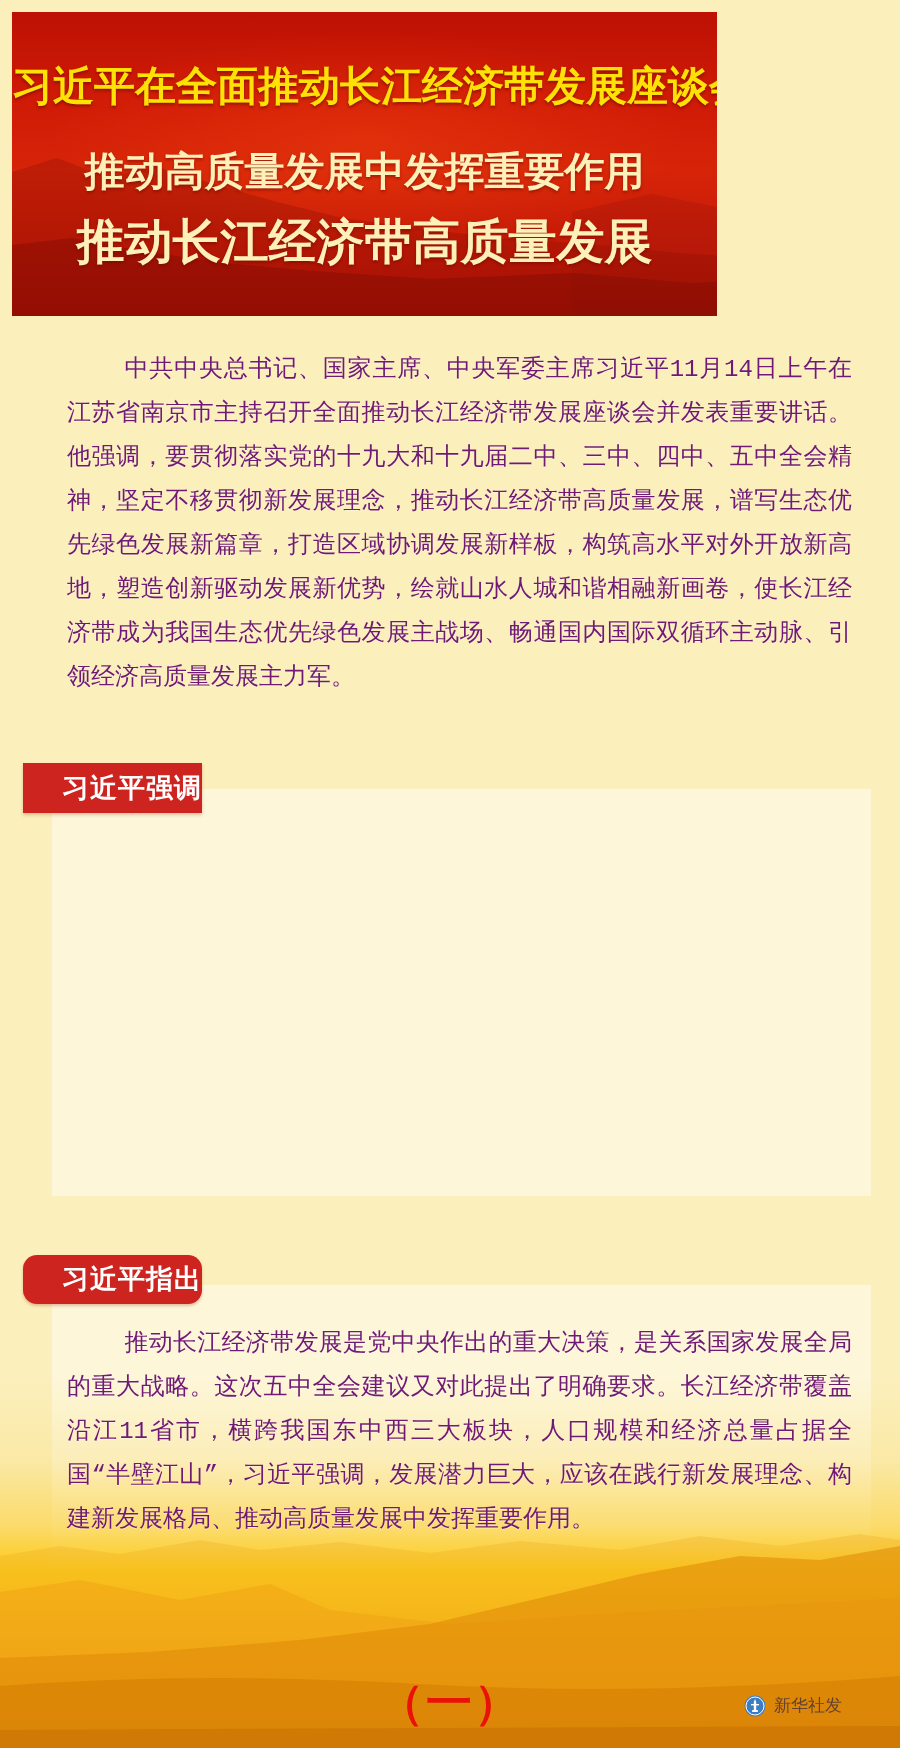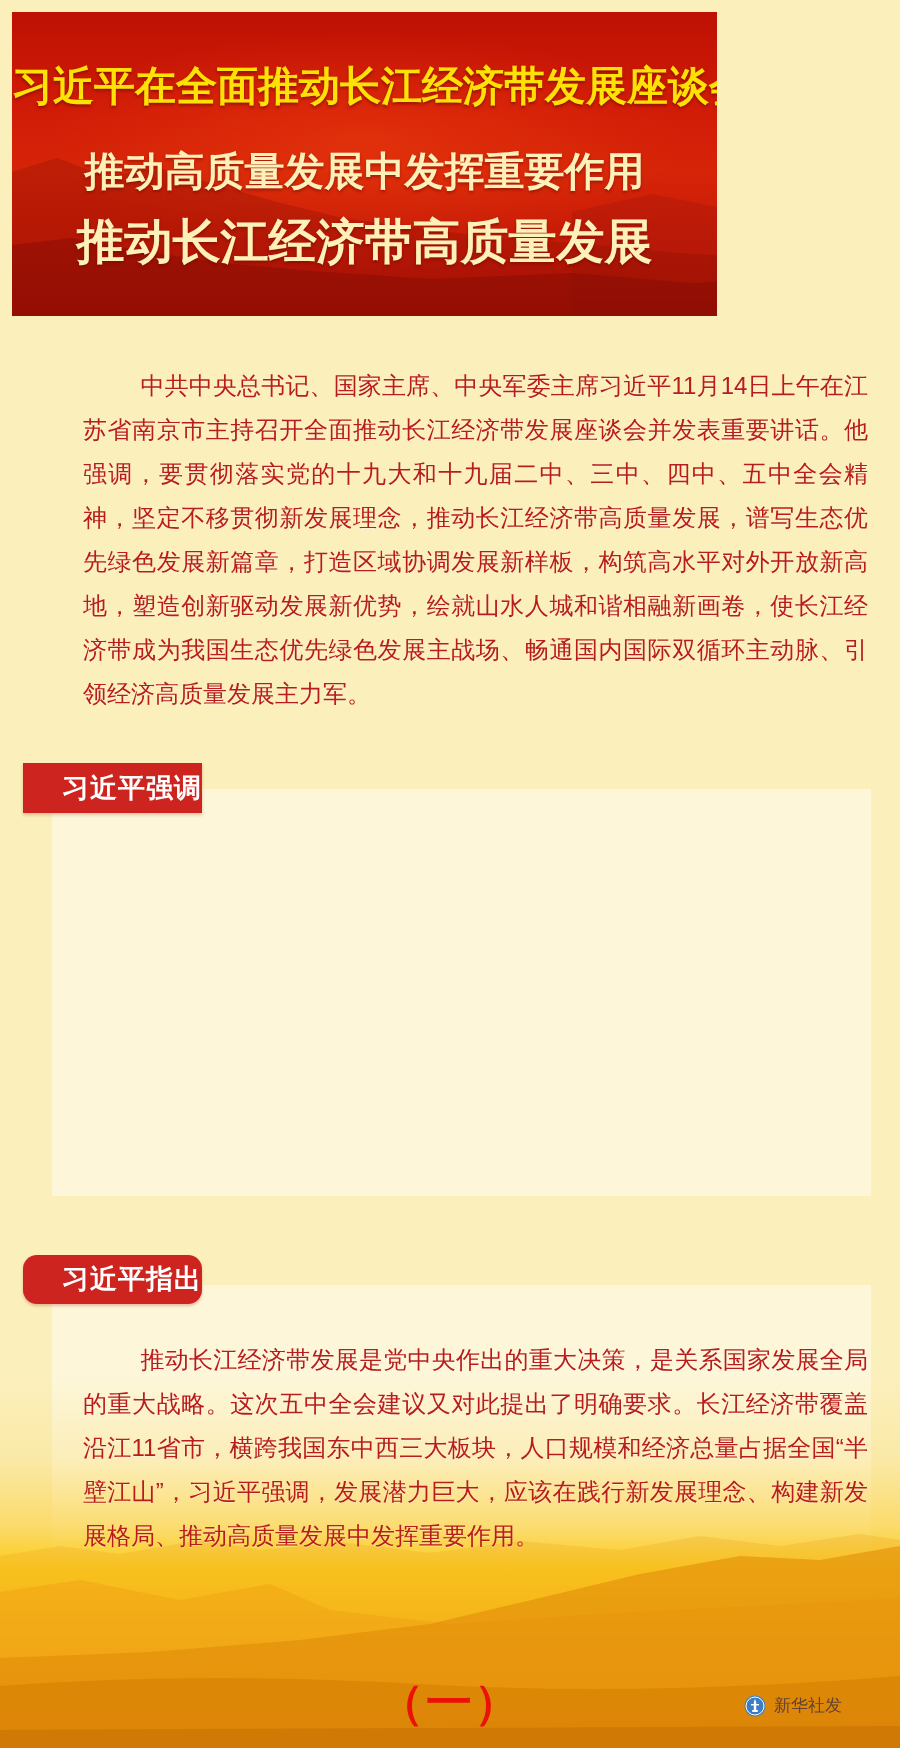--- a/index.html
+++ b/index.html
@@ -26,24 +26,25 @@
   .t1{top:50px;font-size:41px;line-height:48px;color:#ffe106;
       text-shadow:0 2px 3px rgba(96,8,0,.55);}
   .t2{top:136px;font-size:40px;line-height:46px;color:#fdf0b8;
       text-shadow:0 2px 3px rgba(96,8,0,.45);}
   .t3{top:207px;font-size:48px;line-height:46px;color:#fdf0b8;
       text-shadow:0 2px 3px rgba(96,8,0,.45);}
 
   
   .para{
     position:absolute;left:67px;width:785px;
-    font-size:24px;line-height:44px;color:#b91c1c;
+    font-size:24px;line-height:44px;color:#701a75;
     text-align:justify;text-justify:inter-ideograph;
-    text-indent:2.4em;margin:16px;
+    text-indent:2.4em;margin:0;
     text-shadow:0 1px 0 rgba(255,255,255,.35);
+    font-family:Liberation Mono, monospace;
   }
   .para-1{top:348px;}
   .para-2{top:835px;}
   .para-3{top:1322px;}
 
   .panel{
     position:absolute;left:52px;width:819px;background:#fdf6d8;z-index:1;
   }
   .panel-2{top:789px;height:407px;}
   .panel-3{top:1285px;height:350px;}

